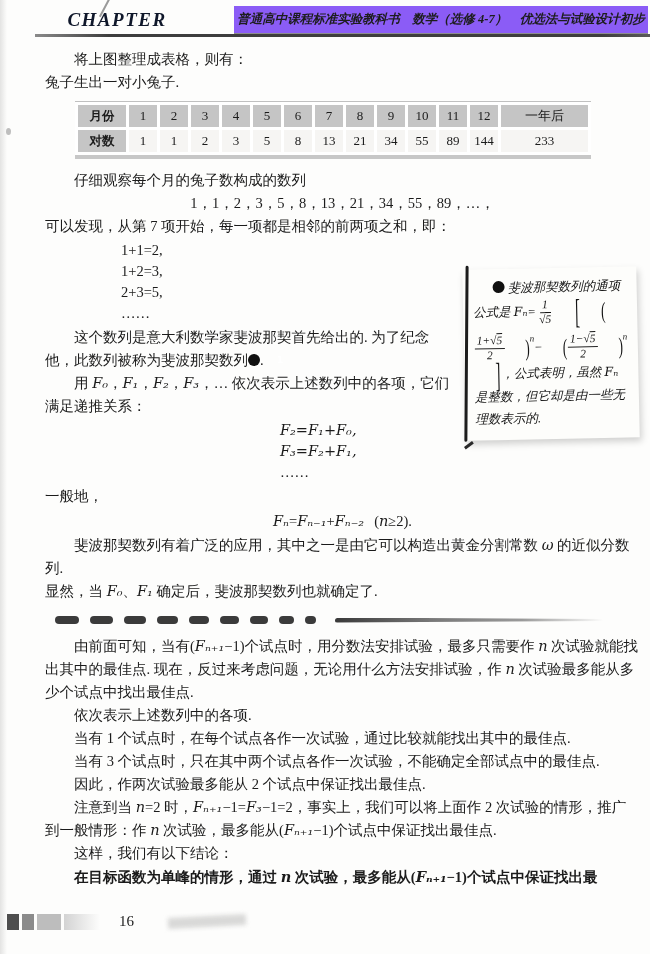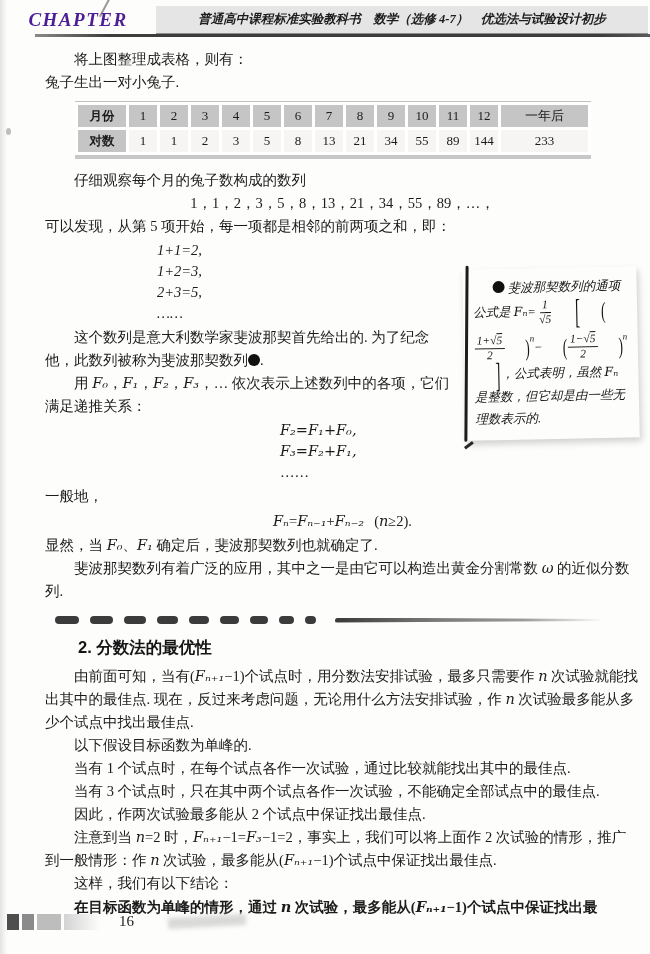--- a/index.html
+++ b/index.html
@@ -14,25 +14,25 @@
   .page::before{
     content:"";position:absolute;left:0;top:0;width:7px;height:100%;
     background:linear-gradient(to right,rgba(0,0,0,0.10),rgba(0,0,0,0));
     pointer-events:none;
   }
   
   .hdr{position:relative;height:40px;}
   .hdr-slash{position:absolute;left:104px;top:-4px;width:2px;height:22px;background:#9a9a9a;transform:rotate(28deg);}
   .hdr-row{position:absolute;left:0;top:6px;right:2px;display:flex;align-items:stretch;}
   .chapter{
-    width:156px;text-align:center;font-style:italic;font-weight:bold;
-    font-size:19px;letter-spacing:1.5px;line-height:27px;color:#4c1d95;
+    width:234px;text-align:center;font-style:italic;font-weight:bold;
+    font-size:19px;letter-spacing:1.5px;line-height:27px;color:#0f172a;
   }
   .bookbar{
-    flex:1;background:#e5e5e5;color:#1d1d1d;
+    flex:1;background:#8b5cf6;color:#1d1d1d;
     font-weight:bold;font-style:italic;font-size:12.5px;line-height:27px;
     text-align:center;white-space:nowrap;overflow:hidden;
     box-shadow:0 1px 0 #8d8d8d;
   }
   .hdr-rule{position:absolute;left:35px;right:0;top:34px;height:3px;
     background:linear-gradient(to right,#8a8a8a,#3d3d3d 12%,#3d3d3d 92%,#5a5a5a);}
   
   .content{padding:8px 10px 0 45px;}
   .p{margin:0;font-size:14.5px;line-height:23px;}
   .ind{text-indent:2em;}
@@ -51,21 +51,21 @@
   table.rabbit td{
     text-align:center;font-size:13px;line-height:20px;height:20px;
     padding:1px 0;background:#f6f5f3;
   }
   table.rabbit tr.hdrow td{background:#c5c5c5;}
   table.rabbit td.lbl{font-weight:bold;background:#c5c5c5;font-family:"Liberation Sans","DejaVu Sans",sans-serif;font-size:12.5px;}
   td.cm{width:28px;} td.cl{width:48px;} td.cy{width:87px;}
   
   .eq-block{margin:2px 0;}
   .eq-line{font-size:14.5px;line-height:21px;}
-  .eq1-block{margin-left:112px;font-style:italic;}
+  .eq1-block{margin-left:76px;}
   .eq2-block{margin-left:235px;}
   .eq-fn{font-size:14.5px;line-height:26px;text-align:center;}
   .cond{margin-left:10px;}
   
   .note-row{position:relative;}
   .col-left{width:410px;}
   .note{
     position:absolute;right:2px;top:28px;width:158px;
     background:#fdfdfb;transform:rotate(-1.2deg);
     padding:8px 6px 10px 10px;
@@ -173,21 +173,21 @@
           <td class="cm">89</td>
           <td class="cm">144</td>
           <td class="cy">233</td>
         </tr>
       </tbody>
         </table>
     </div>
 
     <p class="p ind">仔细观察每个月的兔子数构成的数列</p>
     <p class="p center">1，1，2，3，5，8，13，21，34，55，89，…，</p>
-    <p class="p">可以发现，从第 5 项开始，每一项都是相邻的前两项之和，即：</p>
+    <p class="p">可以发现，从第 7 项开始，每一项都是相邻的前两项之和，即：</p>
 
     
     <div class="note-row">
       <div class="col-left">
 
         <div class="eq-block eq1-block">
           <div class="eq-line">1+1=2,</div>
           <div class="eq-line">1+2=3,</div>
           <div class="eq-line">2+3=5,</div>
           <div class="eq-line">……</div>
@@ -215,44 +215,43 @@
               <span class="num"><span>1−</span><span>√</span><span class="rad">5</span></span>
               <span class="den">2</span>
             </span><span class="bigp">)</span><span class="sup">n</span><span class="bigbr">]</span><span>，公式表明，虽然 </span><span class="m">Fₙ</span><span> 是整数，但它却是由一些无理数表示的.</span></p>
       </aside>
     </div>
 
     <p class="p">一般地，</p>
 
     <p class="p eq-fn"><span class="m">Fₙ</span><span>=</span><span class="m">Fₙ₋₁</span><span>+</span><span class="m">Fₙ₋₂</span><span class="cond">(</span><span class="m">n</span><span>≥2).</span></p>
 
+    <p class="p ind"><span>斐波那契数列有着广泛的应用，其中之一是由它可以构造出黄金分割常数 </span><span class="m">ω</span><span> 的近似分数列.</span></p>
+
     <p class="p"><span>显然，当 </span><span class="m">F₀</span><span>、</span><span class="m">F₁</span><span> 确定后，斐波那契数列也就确定了.</span></p>
-
-    <p class="p ind"><span>斐波那契数列有着广泛的应用，其中之一是由它可以构造出黄金分割常数 </span><span class="m">ω</span><span> 的近似分数列.</span></p>
 
     
     <div class="divider">
       <div class="dash d1"></div>
       <div class="dash d2"></div>
       <div class="dash d3"></div>
       <div class="dash d4"></div>
       <div class="dash d5"></div>
       <div class="dash d6"></div>
       <div class="dash d7"></div>
       <div class="dash d8"></div>
       <div class="dash d9"></div>
       <div class="taper"></div>
     </div>
 
     
-    <h2 class="sec-heading">2. 分数法的最优性</h2>
 
     <p class="p ind"><span>由前面可知，当有(</span><span class="m">Fₙ₊₁</span><span>−1)个试点时，用分数法安排试验，最多只需要作 </span><span class="m">n</span><span> 次试验就能找出其中的最佳点. 现在，反过来考虑问题，无论用什么方法安排试验，作 </span><span class="m">n</span><span> 次试验最多能从多少个试点中找出最佳点.</span></p>
 
-    <p class="p ind">以下假设目标函数为单峰的.</p>
+    <p class="p ind">依次表示上述数列中的各项.</p>
     <p class="p ind">当有 1 个试点时，在每个试点各作一次试验，通过比较就能找出其中的最佳点.</p>
     <p class="p ind">当有 3 个试点时，只在其中两个试点各作一次试验，不能确定全部试点中的最佳点.</p>
     <p class="p ind">因此，作两次试验最多能从 2 个试点中保证找出最佳点.</p>
 
     <p class="p ind"><span>注意到当 </span><span class="m">n</span><span>=2 时，</span><span class="m">Fₙ₊₁</span><span>−1=</span><span class="m">F₃</span><span>−1=2，事实上，我们可以将上面作 2 次试验的情形，推广到一般情形：作 </span><span class="m">n</span><span> 次试验，最多能从(</span><span class="m">Fₙ₊₁</span><span>−1)个试点中保证找出最佳点.</span></p>
 
     <p class="p ind">这样，我们有以下结论：</p>
 
     <p class="p ind bold"><span>在目标函数为单峰的情形，通过 </span><span class="m">n</span><span> 次试验，最多能从(</span><span class="m">Fₙ₊₁</span><span>−1)个试点中保证找出最</span></p>
 

